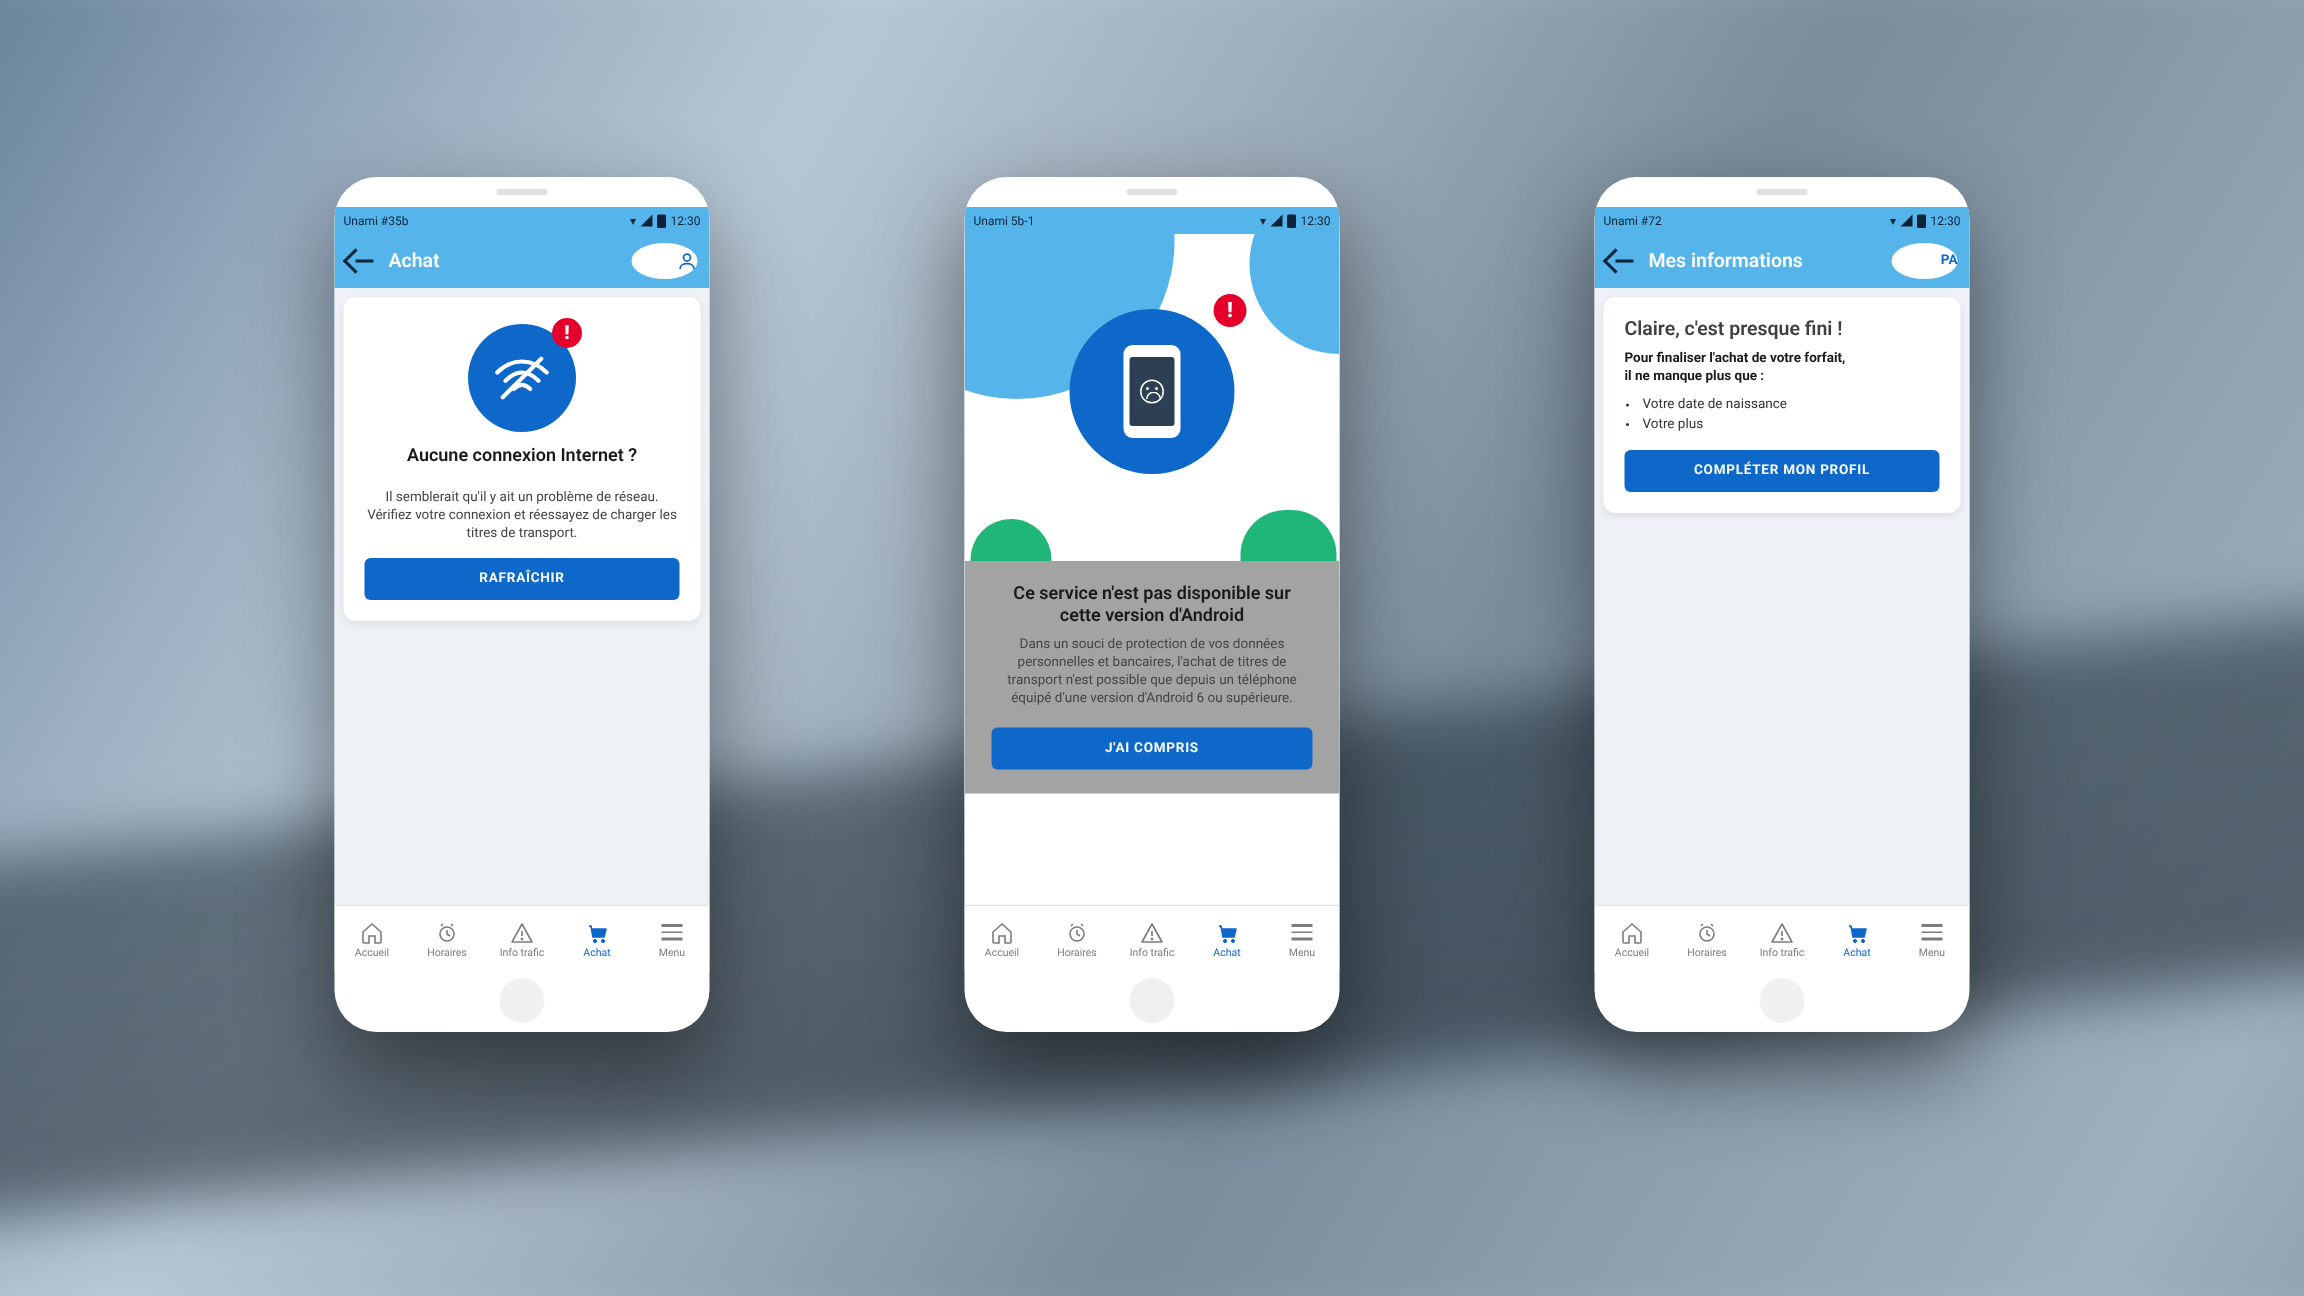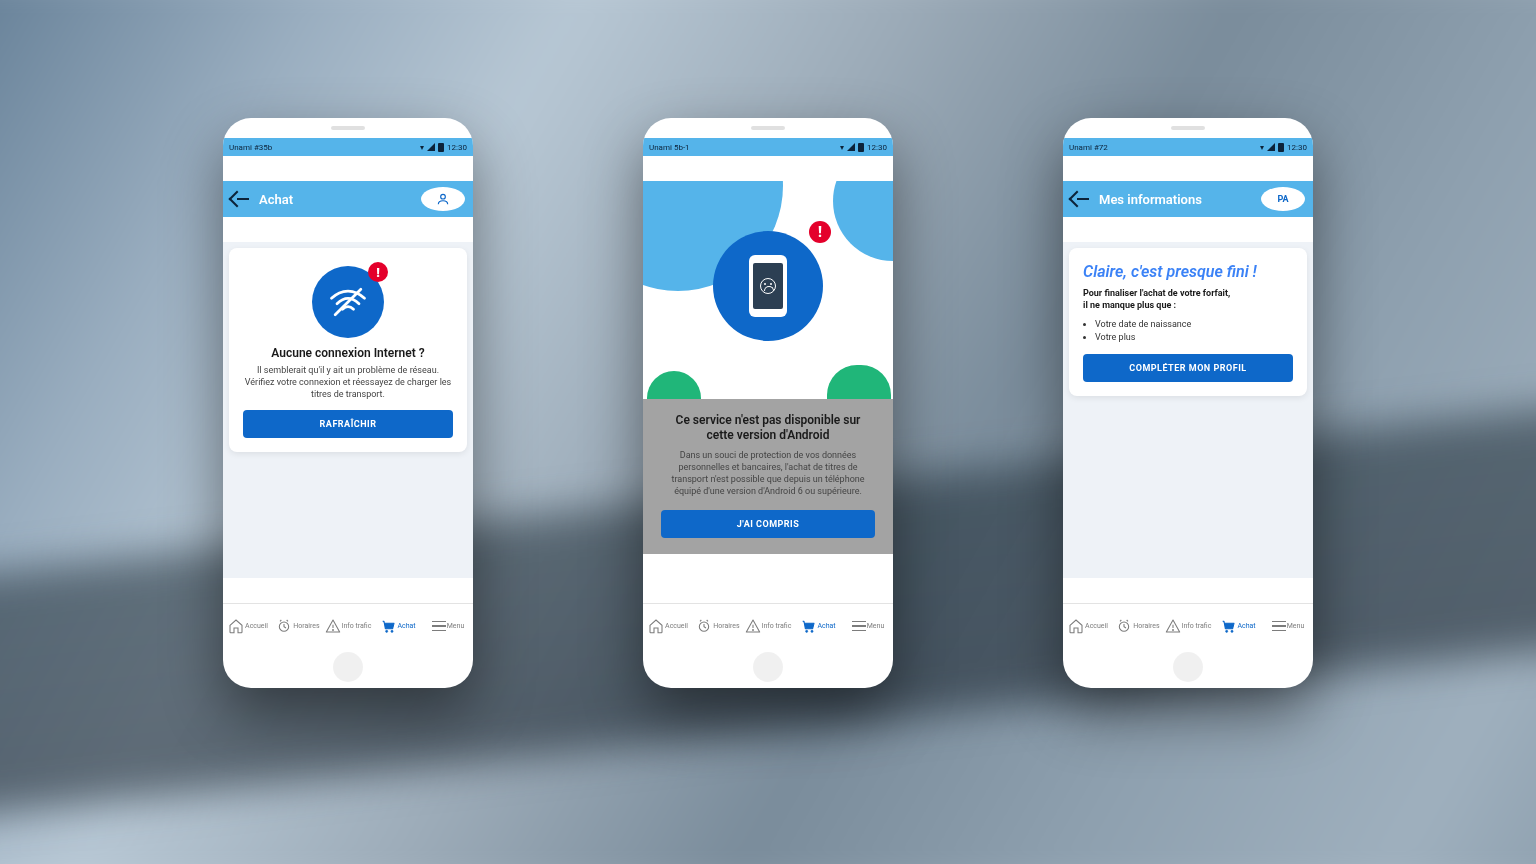--- a/index.html
+++ b/index.html
@@ -70,21 +70,20 @@
     background: rgba(0,0,0,0.06);
   }
   .phone-inner {
     position: absolute;
     top: 20px;
     bottom: 40px;
     left: 0;
     right: 0;
     display: flex;
     flex-direction: column;
-    gap: 25px;
   }
 
   
   .status-bar {
     background: #55b4ea;
     color: #0c233a;
     height: 18px;
     font-size: 8px;
     display: flex;
     align-items: center;
@@ -112,21 +111,21 @@
     gap: 10px;
     color: #ffffff;
     font-weight: 600;
     font-size: 13px;
     position: relative;
   }
   .app-bar .title { color: #ffffff; }
   .avatar-btn {
     width: 44px; height: 24px; border-radius: 50%;
     background: #ffffff; color: #0e68c9;
-    display: flex; align-items: center; justify-content: center;
+    display: flex; align-items: center; justify-content: flex-end;
     font-size: 9px; font-weight: 700;
     margin-left: auto;
   }
   .avatar-btn svg { display:block; }
 
   .content {
     flex: 1;
     background: #eef2f7;
     overflow: hidden;
     position: relative;
@@ -143,21 +142,21 @@
   .card h3 {
     font-size: 12px;
     margin: 8px 0 4px;
     color: #1a1a1a;
     font-weight: 600;
   }
   .card p {
     font-size: 9px;
     line-height: 1.35;
     color: #444;
-    margin: 4px 0 10px;
+    margin: 16px 0 10px;
   }
   .btn-primary {
     background: #0e68c9;
     color: #ffffff;
     font-size: 9px;
     font-weight: 700;
     letter-spacing: 0.5px;
     border-radius: 4px;
     padding: 9px 17px;
     text-align: center;
@@ -191,21 +190,21 @@
   
   .bottom-nav {
     height: 44px;
     background: #ffffff;
     border-top: 1px solid #e3e3e3;
     display: flex;
   }
   .nav-item {
     flex: 1;
     display: flex;
-    flex-direction: row;
+    flex-direction: column;
     align-items: center;
     justify-content: center;
     gap: 1px;
     color: #7c7c7c;
     font-size: 7px;
     cursor: pointer;
   }
   .nav-item.active { color: #0e68c9; }
   .nav-icon { height: 16px; display:flex; align-items:center; justify-content:center; }
   .nav-icon svg { width: 16px; height: 16px; }
@@ -271,21 +270,21 @@
 
   
   .card3 {
     margin: 6px;
     background: #ffffff;
     border-radius: 8px;
     box-shadow: 0 2px 6px rgba(0,0,0,0.08);
     padding: 14px 14px 14px;
     text-align: left;
   }
-  .card3 h3 { font-size: 16px; font-weight:600; margin:0 0 6px; color:#3b82f6;font-style:italic; }
+  .card3 h3 { font-size: 13px; font-weight:600; margin:0 0 6px; color:#404040; }
   .card3 .sub { font-size: 9px; font-weight:700; color:#1a1a1a; line-height:1.35; margin-bottom:8px; }
   .card3 ul { margin:0 0 12px 0; padding:0 0 0 12px; font-size:9px; color:#333; }
   .card3 ul li { margin-bottom:3px; list-style: disc; }
 
   .menu-lines {
     display:flex; flex-direction:column; gap:3px; align-items:center;
   }
   .menu-lines span { width:14px; height:1.5px; background:#7c7c7c; }
 
   .back-arrow {

